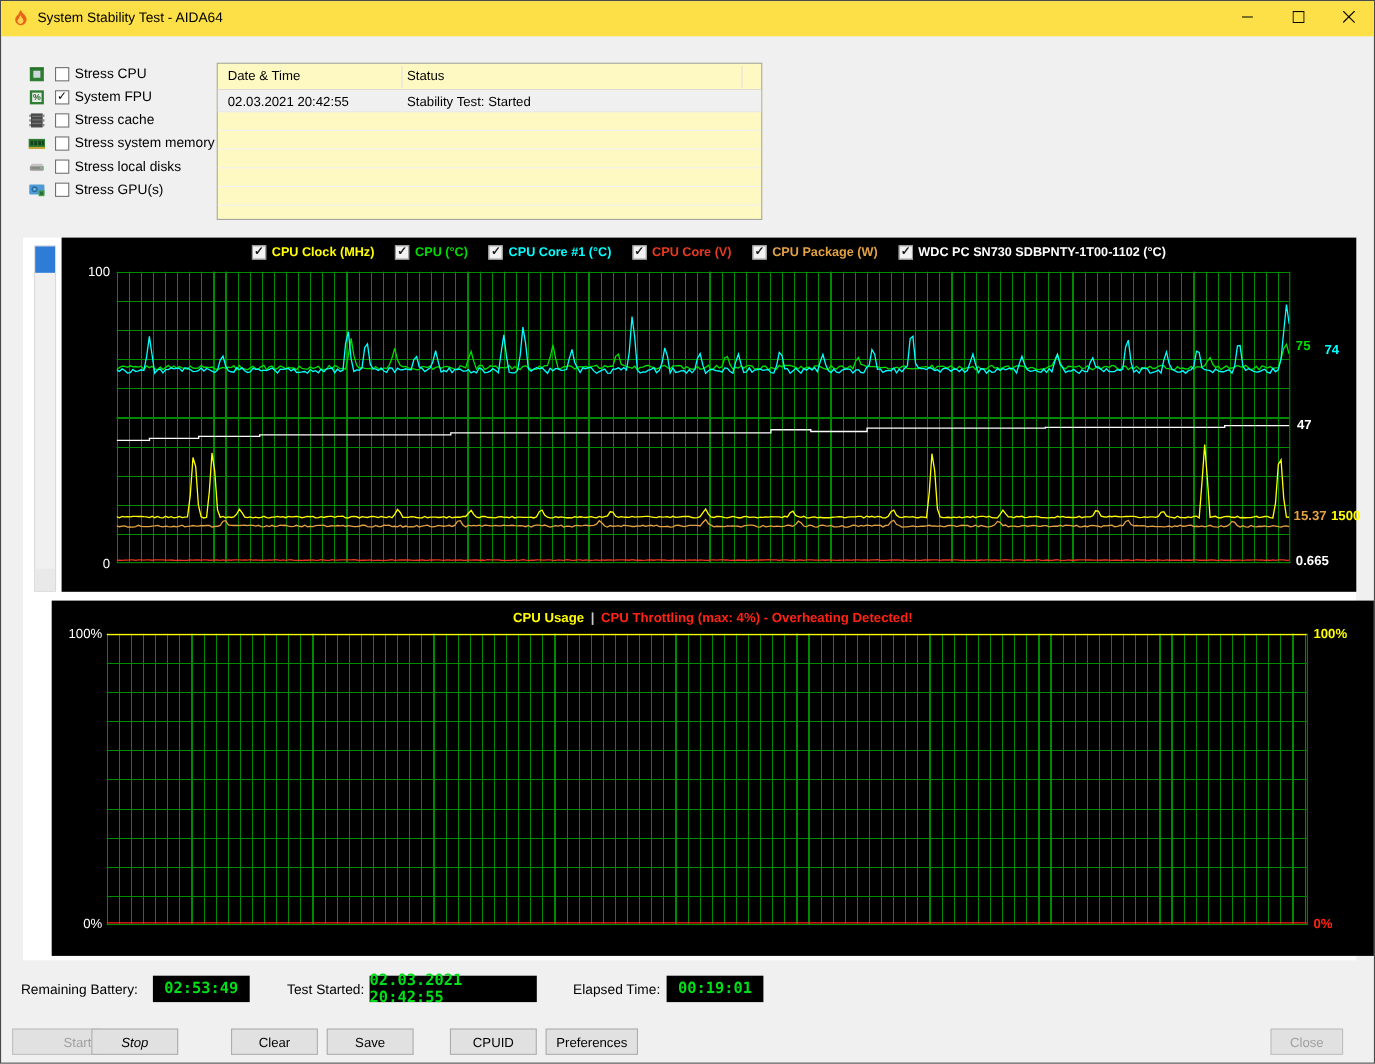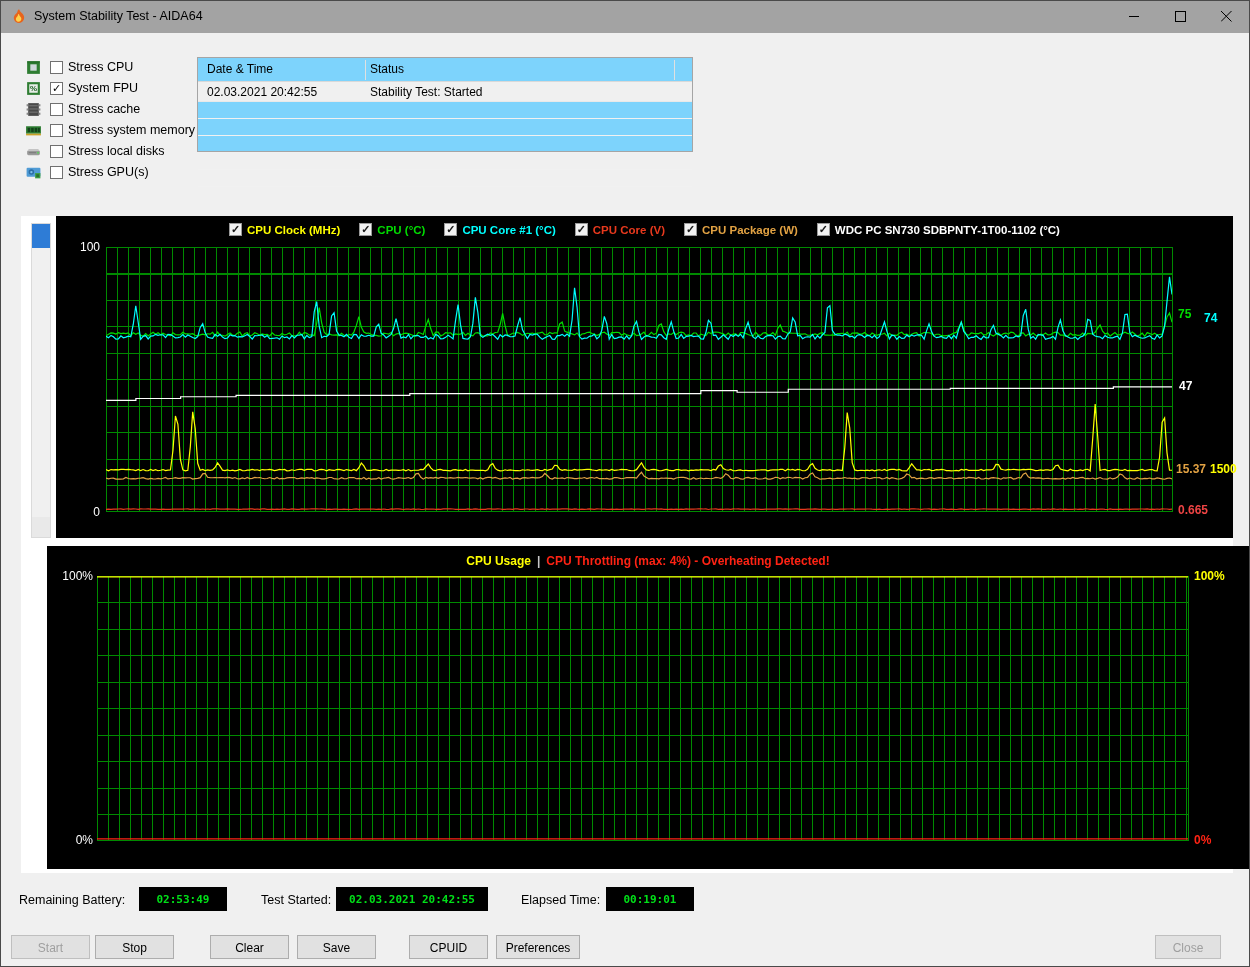--- a/index.html
+++ b/index.html
@@ -1,35 +1,35 @@
 <!DOCTYPE html>
 <html><head>
 <meta charset="utf-8">
 <style>
   html,body{margin:0;padding:0;background:#888;}
   *{box-sizing:border-box;}
   #window{position:relative;width:1250px;height:967px;background:#f0f0f0;
     border:1px solid #4a4a4a;font-family:"Liberation Sans",sans-serif;color:#000;overflow:hidden;}
 
   
-  #titlebar{position:absolute;left:0;top:0;width:100%;height:32px;background:#a3a3a3;}
+  #titlebar{position:absolute;left:0;top:0;width:100%;height:32px;background:#fde047;}
   #titlebar .app-icon{position:absolute;left:10px;top:8px;width:16px;height:16px;}
   #titlebar .title{position:absolute;left:33px;top:8px;font-size:12.5px;}
   .winbtn{position:absolute;top:0;width:46px;height:32px;display:flex;align-items:center;justify-content:center;}
   #btn-min{right:92px;} #btn-max{right:46px;} #btn-close{right:0;}
 
   
   .stress-row{position:absolute;left:24px;height:18px;display:flex;align-items:center;font-size:12.5px;}
   .stress-row .opt-icon{width:17px;height:17px;margin-right:8px;flex:none;}
   .cb{width:13px;height:13px;border:1px solid #707070;background:#fff;margin-right:5px;flex:none;
       font-size:11px;line-height:11px;text-align:center;color:#000;}
   .cb.checked::after{content:"\2713";}
 
   
-  #log-table{position:absolute;left:196px;top:56px;width:496px;height:95px;background:#7dd3fc;border:1px solid #a5a5a5;font-size:12px;}
+  #log-table{position:absolute;left:196px;top:56px;width:496px;height:143px;background:#fef9c3;border:1px solid #a5a5a5;font-size:12px;}
   #log-table .thead{position:relative;height:24px;border-bottom:1px solid #d9d9d9;}
   #log-table .th{position:absolute;top:4px;font-size:12px;}
   #log-table .th1{left:9px;} #log-table .th2{left:172px;}
   #log-table .colline{position:absolute;top:2px;bottom:auto;height:20px;width:1px;background:#e0e0e0;}
   #log-table .row1{position:relative;height:20px;background:#f0f0f0;border-bottom:1px solid #e9e9e9;}
   #log-table .row1 span{position:absolute;top:3px;}
   #log-table .cell1{left:9px;} #log-table .cell2{left:172px;}
   #log-table .erow{height:17px;border-bottom:1px solid #f1f1f1;}
 
   
@@ -72,28 +72,28 @@
      background:repeating-linear-gradient(to right,#008a00 0,#008a00 1px,transparent 1px,transparent 11px),
                 repeating-linear-gradient(to bottom,#008a00 0,#008a00 1px,transparent 1px,transparent 26.5px),#000;
      border-right:1px solid #008a00;border-bottom:1px solid #008a00;}
   #c-tl{left:12px;top:23px;width:34px;text-align:right;} #c-bl{left:12px;top:287px;width:34px;text-align:right;}
   #c-tr{left:1147px;top:23px;} #c-br{left:1147px;top:287px;}
   #c-tr,#c-br{position:absolute;font-size:12px;font-weight:bold;}
 
   
   .stat-label{position:absolute;top:892px;font-size:12.5px;}
   .lcd{position:absolute;top:886px;height:24px;background:#000;color:#0e0;display:flex;align-items:center;
-       justify-content:center;font-family:"DejaVu Sans Mono",monospace;font-size:11px;font-weight:bold;}
+       justify-content:center;font-family:"DejaVu Sans Mono",monospace;font-size:14px;font-weight:bold;}
   #lcd-batt{left:138px;width:88px;} #lcd-start{left:335px;width:152px;} #lcd-elapsed{left:605px;width:88px;}
 
   
   .pbtn{position:absolute;top:934px;height:24px;width:79px;background:#e1e1e1;border:1px solid #adadad;
         font-size:12px;font-family:"Liberation Sans",sans-serif;text-align:center;line-height:22px;}
   .pbtn.disabled{color:#9f9f9f;border-color:#bfbfbf;}
-  #b-start{left:10px;} #b-stop{left:94px;} #b-clear{left:209px;} #b-save{left:296px;}
+  #b-start{left:10px;text-align:right;} #b-stop{left:82px;font-style:italic;} #b-clear{left:209px;} #b-save{left:296px;}
   #b-cpuid{left:408px;} #b-prefs{left:495px;width:84px;} #b-close{left:1154px;width:66px;}
 </style>
 </head>
 <body>
 
 <div id="window">
 
   <div id="titlebar">
     <span class="app-icon">
       <svg viewBox="0 0 16 16" width="16" height="16">
@@ -266,21 +266,21 @@
             <path d="M0.0,89.2L2.5,87.5L5.0,86.3L7.4,86.4L9.9,87.3L12.4,85.9L14.9,86.9L17.4,86.5L19.9,87.0L22.3,86.2L24.8,89.2L27.3,86.0L29.8,87.6L32.3,86.3L34.7,88.7L37.2,89.5L39.7,86.9L42.2,89.3L44.7,87.3L47.1,85.5L49.6,87.6L52.1,86.0L54.6,88.1L57.1,86.6L59.6,87.8L62.0,88.2L64.5,89.1L67.0,86.1L69.5,87.9L72.0,88.2L74.4,87.9L76.9,85.6L79.4,87.2L81.9,87.1L84.4,87.5L86.8,87.0L89.3,88.6L91.8,89.2L94.3,88.2L96.8,87.4L99.3,88.1L101.7,87.1L104.2,87.5L106.7,85.7L109.2,89.4L111.7,85.4L114.1,88.5L116.6,88.6L119.1,89.5L121.6,87.8L124.1,86.4L126.6,88.4L129.0,88.8L131.5,86.6L134.0,85.4L136.5,89.5L139.0,86.8L141.4,86.1L143.9,89.2L146.4,88.3L148.9,86.1L151.4,87.1L153.8,88.6L156.3,87.2L158.8,87.9L161.3,87.8L163.8,89.4L166.3,86.2L168.7,88.3L171.2,88.7L173.7,89.0L176.2,86.8L178.7,88.3L181.1,87.6L183.6,86.4L186.1,89.3L188.6,89.2L191.1,88.9L193.5,85.6L196.0,88.4L198.5,85.7L201.0,86.7L203.5,88.5L206.0,88.3L208.4,89.0L210.9,76.4L213.4,60.9L215.9,76.4L218.4,85.4L220.8,88.0L223.3,87.3L225.8,88.2L228.3,88.5L230.8,88.2L233.3,89.1L235.7,86.6L238.2,88.6L240.7,89.5L243.2,87.8L245.7,88.4L248.1,85.4L250.6,78.7L253.1,69.9L255.6,80.7L258.1,85.4L260.5,86.7L263.0,86.4L265.5,87.8L268.0,88.7L270.5,88.7L273.0,89.5L275.4,89.1L277.9,86.4L280.4,86.8L282.9,87.4L285.4,85.9L287.8,89.1L290.3,87.4L292.8,86.7L295.3,88.1L297.8,86.8L300.2,86.4L302.7,87.0L305.2,87.9L307.7,88.9L310.2,89.4L312.7,85.8L315.1,86.6L317.6,87.8L320.1,79.5L322.6,72.8L325.1,82.1L327.5,88.9L330.0,85.4L332.5,85.4L335.0,89.2L337.5,88.0L340.0,85.9L342.4,86.4L344.9,86.1L347.4,88.6L349.9,87.3L352.4,87.7L354.8,87.5L357.3,85.6L359.8,88.7L362.3,86.6L364.8,88.5L367.2,89.2L369.7,86.3L372.2,86.0L374.7,87.3L377.2,89.5L379.7,89.2L382.1,89.2L384.6,86.2L387.1,87.4L389.6,85.8L392.1,85.6L394.5,78.1L397.0,66.7L399.5,79.1L402.0,89.0L404.5,88.1L406.9,86.6L409.4,86.5L411.9,85.7L414.4,86.8L416.9,88.7L419.4,87.4L421.8,86.6L424.3,86.9L426.8,86.4L429.3,87.5L431.8,86.5L434.2,86.2L436.7,85.4L439.2,88.1L441.7,88.1L444.2,85.7L446.7,86.9L449.1,86.1L451.6,86.4L454.1,77.2L456.6,75.2L459.1,84.4L461.5,85.5L464.0,86.5L466.5,87.2L469.0,88.2L471.5,86.3L473.9,89.5L476.4,87.3L478.9,87.0L481.4,85.8L483.9,85.5L486.4,86.8L488.8,87.3L491.3,88.9L493.8,87.7L496.3,86.1L498.8,85.5L501.2,87.4L503.7,88.9L506.2,85.9L508.7,86.0L511.2,85.6L513.6,86.0L516.1,88.6L518.6,86.8L521.1,88.1L523.6,89.0L526.1,88.8L528.5,86.4L531.0,89.0L533.5,88.4L536.0,87.4L538.5,85.4L540.9,89.5L543.4,88.3L545.9,85.6L548.4,87.9L550.9,86.5L553.4,78.8L555.8,77.3L558.3,85.0L560.8,88.8L563.3,87.2L565.8,87.8L568.2,85.9L570.7,88.0L573.2,86.1L575.7,85.5L578.2,86.1L580.6,88.9L583.1,88.2L585.6,89.0L588.1,86.3L590.6,86.3L593.1,89.5L595.5,87.4L598.0,88.3L600.5,89.0L603.0,85.5L605.5,86.9L607.9,85.6L610.4,85.5L612.9,85.6L615.4,86.5L617.9,87.1L620.3,88.8L622.8,86.4L625.3,88.7L627.8,87.4L630.3,87.2L632.8,89.3L635.2,86.0L637.7,86.0L640.2,86.7L642.7,87.9L645.2,88.8L647.6,89.3L650.1,85.6L652.6,88.1L655.1,88.7L657.6,86.3L660.1,86.0L662.5,88.1L665.0,88.0L667.5,86.0L670.0,88.6L672.5,81.5L674.9,78.3L677.4,84.5L679.9,85.3L682.4,86.6L684.9,86.5L687.3,86.6L689.8,86.6L692.3,86.8L694.8,87.4L697.3,87.5L699.8,87.1L702.2,88.6L704.7,88.5L707.2,88.2L709.7,87.2L712.2,88.1L714.6,86.7L717.1,86.0L719.6,88.5L722.1,88.4L724.6,88.6L727.0,88.2L729.5,88.6L732.0,87.0L734.5,86.9L737.0,86.6L739.5,87.7L741.9,85.4L744.4,89.0L746.9,86.4L749.4,86.4L751.9,86.3L754.3,87.4L756.8,87.4L759.3,85.8L761.8,88.0L764.3,88.9L766.8,86.3L769.2,87.9L771.7,88.7L774.2,87.6L776.7,87.6L779.2,86.6L781.6,89.2L784.1,86.6L786.6,88.9L789.1,88.4L791.6,88.8L794.0,86.5L796.5,85.6L799.0,87.9L801.5,87.4L804.0,89.0L806.5,87.6L808.9,86.5L811.4,86.0L813.9,89.5L816.4,87.1L818.9,85.9L821.3,85.8L823.8,86.1L826.3,86.8L828.8,88.9L831.3,87.6L833.7,87.6L836.2,89.0L838.7,89.3L841.2,88.9L843.7,88.8L846.2,87.7L848.6,86.4L851.1,85.7L853.6,80.8L856.1,75.3L858.6,83.0L861.0,87.5L863.5,88.7L866.0,86.3L868.5,86.7L871.0,86.9L873.5,86.9L875.9,85.8L878.4,88.2L880.9,88.0L883.4,85.9L885.9,88.2L888.3,89.4L890.8,87.7L893.3,86.3L895.8,88.8L898.3,86.9L900.7,86.4L903.2,87.5L905.7,85.5L908.2,86.0L910.7,88.4L913.2,89.5L915.6,86.4L918.1,86.3L920.6,89.3L923.1,87.5L925.6,88.5L928.0,86.3L930.5,88.6L933.0,89.0L935.5,87.4L938.0,88.0L940.4,86.3L942.9,88.3L945.4,88.1L947.9,86.3L950.4,85.5L952.9,85.8L955.3,88.4L957.8,88.4L960.3,89.4L962.8,89.5L965.3,86.6L967.7,88.4L970.2,87.9L972.7,88.8L975.2,88.6L977.7,86.4L980.2,89.0L982.6,86.8L985.1,86.9L987.6,87.3L990.1,85.6L992.6,81.5L995.0,78.3L997.5,84.5L1000.0,87.3L1002.5,86.4L1005.0,89.4L1007.4,87.5L1009.9,85.9L1012.4,88.2L1014.9,87.9L1017.4,86.9L1019.9,85.6L1022.3,86.7L1024.8,87.3L1027.3,85.4L1029.8,87.4L1032.3,89.5L1034.7,88.4L1037.2,86.5L1039.7,89.6L1042.2,85.9L1044.7,86.9L1047.1,88.0L1049.6,86.6L1052.1,88.3L1054.6,87.8L1057.1,87.5L1059.6,79.4L1062.0,70.2L1064.5,66.3L1067.0,75.5" fill="none" stroke="#00dd00" stroke-width="1.2"></path>
             <path d="M0.0,89.6L2.5,91.0L5.0,88.7L7.4,90.1L9.9,92.5L12.4,92.2L14.9,89.2L17.4,91.1L19.9,90.5L22.3,89.5L24.8,90.2L27.3,77.5L29.8,59.0L32.3,76.0L34.7,92.7L37.2,89.7L39.7,88.9L42.2,92.3L44.7,89.4L47.1,89.3L49.6,87.7L52.1,88.7L54.6,88.1L57.1,88.2L59.6,90.9L62.0,87.8L64.5,88.0L67.0,89.3L69.5,91.2L72.0,90.9L74.4,90.3L76.9,87.9L79.4,90.6L81.9,88.3L84.4,89.5L86.8,90.8L89.3,91.9L91.8,89.9L94.3,80.7L96.8,77.0L99.3,86.2L101.7,90.4L104.2,91.3L106.7,91.7L109.2,87.7L111.7,89.5L114.1,87.6L116.6,90.4L119.1,92.0L121.6,91.4L124.1,88.1L126.6,89.2L129.0,88.9L131.5,90.5L134.0,89.9L136.5,90.3L139.0,89.1L141.4,87.9L143.9,89.9L146.4,92.5L148.9,88.9L151.4,89.1L153.8,88.6L156.3,88.3L158.8,90.6L161.3,88.8L163.8,92.0L166.3,91.8L168.7,91.5L171.2,91.1L173.7,92.5L176.2,89.3L178.7,91.0L181.1,90.3L183.6,92.2L186.1,88.9L188.6,91.3L191.1,88.6L193.5,88.4L196.0,87.7L198.5,92.2L201.0,88.8L203.5,91.0L206.0,89.9L208.4,65.2L210.9,54.8L213.4,79.5L215.9,91.0L218.4,89.6L220.8,89.9L223.3,87.7L225.8,69.2L228.3,65.9L230.8,84.4L233.3,88.5L235.7,88.7L238.2,90.1L240.7,87.8L243.2,90.6L245.7,91.8L248.1,87.7L250.6,88.0L253.1,91.8L255.6,88.1L258.1,89.6L260.5,89.5L263.0,88.6L265.5,89.4L268.0,89.5L270.5,80.2L273.0,77.4L275.4,86.7L277.9,88.2L280.4,91.2L282.9,89.5L285.4,87.8L287.8,81.9L290.3,72.0L292.8,82.8L295.3,91.5L297.8,90.2L300.2,91.2L302.7,87.9L305.2,92.1L307.7,89.3L310.2,89.0L312.7,88.9L315.1,90.8L317.6,90.8L320.1,89.4L322.6,92.3L325.1,91.1L327.5,92.3L330.0,87.7L332.5,89.1L335.0,92.2L337.5,91.9L340.0,90.7L342.4,88.5L344.9,90.2L347.4,92.3L349.9,73.7L352.4,57.7L354.8,77.7L357.3,91.8L359.8,92.3L362.3,92.4L364.8,90.1L367.2,76.7L369.7,50.6L372.2,65.7L374.7,88.8L377.2,90.7L379.7,88.8L382.1,87.6L384.6,88.7L387.1,87.7L389.6,90.1L392.1,92.7L394.5,88.1L397.0,90.4L399.5,88.3L402.0,88.7L404.5,90.1L406.9,89.9L409.4,89.3L411.9,79.3L414.4,70.9L416.9,83.2L419.4,87.8L421.8,91.9L424.3,87.7L426.8,88.5L429.3,87.5L431.8,87.6L434.2,90.5L436.7,92.7L439.2,91.2L441.7,89.9L444.2,88.9L446.7,92.5L449.1,92.7L451.6,89.0L454.1,88.9L456.6,87.7L459.1,89.6L461.5,87.5L464.0,89.7L466.5,73.3L469.0,40.9L471.5,60.3L473.9,89.9L476.4,92.5L478.9,91.5L481.4,91.6L483.9,89.7L486.4,89.2L488.8,87.6L491.3,92.1L493.8,90.1L496.3,83.4L498.8,69.6L501.2,76.8L503.7,92.5L506.2,87.9L508.7,91.9L511.2,91.4L513.6,90.5L516.1,90.3L518.6,92.5L521.1,89.3L523.6,92.3L526.1,89.3L528.5,79.2L531.0,74.7L533.5,85.5L536.0,92.7L538.5,90.3L540.9,88.9L543.4,89.6L545.9,90.5L548.4,90.6L550.9,91.6L553.4,87.8L555.8,88.2L558.3,91.1L560.8,92.6L563.3,82.5L565.8,75.1L568.2,84.4L570.7,92.0L573.2,91.4L575.7,87.7L578.2,91.7L580.6,89.8L583.1,89.4L585.6,88.8L588.1,90.0L590.6,89.6L593.1,89.4L595.5,92.2L598.0,92.4L600.5,85.9L603.0,73.6L605.5,76.5L607.9,88.7L610.4,88.5L612.9,92.6L615.4,90.6L617.9,88.2L620.3,90.3L622.8,92.6L625.3,88.4L627.8,89.8L630.3,87.9L632.8,89.7L635.2,87.6L637.7,91.2L640.2,82.2L642.7,75.5L645.2,84.7L647.6,90.3L650.1,92.1L652.6,88.9L655.1,91.6L657.6,92.2L660.1,89.8L662.5,89.0L665.0,88.7L667.5,89.1L670.0,92.5L672.5,89.9L674.9,89.4L677.4,92.0L679.9,92.3L682.4,87.6L684.9,85.0L687.3,71.1L689.8,75.3L692.3,89.1L694.8,88.7L697.3,92.0L699.8,90.6L702.2,90.1L704.7,90.4L707.2,87.9L709.7,92.3L712.2,88.9L714.6,91.4L717.1,88.1L719.6,85.7L722.1,61.0L724.6,59.0L727.0,83.7L729.5,87.5L732.0,88.4L734.5,88.5L737.0,89.3L739.5,87.5L741.9,88.2L744.4,90.1L746.9,89.5L749.4,91.5L751.9,88.6L754.3,88.0L756.8,88.8L759.3,90.9L761.8,88.8L764.3,89.1L766.8,91.1L769.2,88.7L771.7,91.8L774.2,90.0L776.7,82.5L779.2,75.1L781.6,84.4L784.1,92.2L786.6,88.4L789.1,89.1L791.6,92.6L794.0,89.9L796.5,91.8L799.0,91.5L801.5,88.5L804.0,90.2L806.5,88.3L808.9,89.5L811.4,88.4L813.9,88.0L816.4,88.8L818.9,92.4L821.3,84.2L823.8,77.2L826.3,84.9L828.8,89.5L831.3,91.0L833.7,90.5L836.2,89.8L838.7,91.3L841.2,91.8L843.7,88.9L846.2,92.0L848.6,88.5L851.1,91.5L853.6,82.2L856.1,75.5L858.6,84.7L861.0,87.8L863.5,92.0L866.0,90.6L868.5,90.7L871.0,89.1L873.5,91.3L875.9,92.7L878.4,89.5L880.9,91.2L883.4,91.1L885.9,82.7L888.3,78.7L890.8,86.4L893.3,87.7L895.8,89.0L898.3,91.2L900.7,88.6L903.2,91.2L905.7,91.2L908.2,91.1L910.7,89.3L913.2,90.1L915.6,88.9L918.1,68.9L920.6,62.5L923.1,82.5L925.6,91.6L928.0,89.8L930.5,92.6L933.0,87.7L935.5,88.2L938.0,88.7L940.4,92.7L942.9,91.8L945.4,91.2L947.9,89.8L950.4,92.6L952.9,80.7L955.3,73.2L957.8,84.0L960.3,88.9L962.8,90.3L965.3,91.6L967.7,91.6L970.2,90.3L972.7,92.7L975.2,90.3L977.7,89.5L980.2,86.5L982.6,72.6L985.1,73.7L987.6,87.6L990.1,89.4L992.6,89.9L995.0,90.3L997.5,92.0L1000.0,88.8L1002.5,90.6L1005.0,91.3L1007.4,91.3L1009.9,90.2L1012.4,89.5L1014.9,92.6L1017.4,86.2L1019.9,67.7L1022.3,67.4L1024.8,85.8L1027.3,90.1L1029.8,88.5L1032.3,89.7L1034.7,90.9L1037.2,91.6L1039.7,91.3L1042.2,90.1L1044.7,89.0L1047.1,91.6L1049.6,92.6L1052.1,88.3L1054.6,91.3L1057.1,89.3L1059.6,79.3L1062.0,54.6L1064.5,30.0L1067.0,47.7" fill="none" stroke="#00ffff" stroke-width="1.2"></path>
           </svg>
       </div>
 
       <span class="rval" id="rv-75" style="color: rgb(0, 221, 0);">75</span>
       <span class="rval" id="rv-74" style="color: rgb(0, 255, 255);">74</span>
       <span class="rval" id="rv-47" style="color: rgb(255, 255, 255);">47</span>
       <span class="rval" id="rv-pkg" style="color: rgb(226, 162, 67);">15.37</span>
       <span class="rval" id="rv-clk" style="color: rgb(255, 255, 0);">1500</span>
-      <span class="rval" id="rv-volt" style="color: #ef4444;">0.665</span>
+      <span class="rval" id="rv-volt" style="color: #ffffff;">0.665</span>
     </div>
 
     <div id="usage-box">
       <div id="usage-title">
         <span style="color: rgb(255, 255, 0);">CPU Usage</span><span class="sep">|</span><span style="color: rgb(255, 35, 20);">CPU Throttling (max: 4%) - Overheating Detected!</span>
       </div>
       <span class="axis-label" id="c-tl">100%</span>
       <span class="axis-label" id="c-bl">0%</span>
       <div id="usage-plot">
         <svg id="usage-svg" viewBox="0 0 1092 265" preserveAspectRatio="none">

